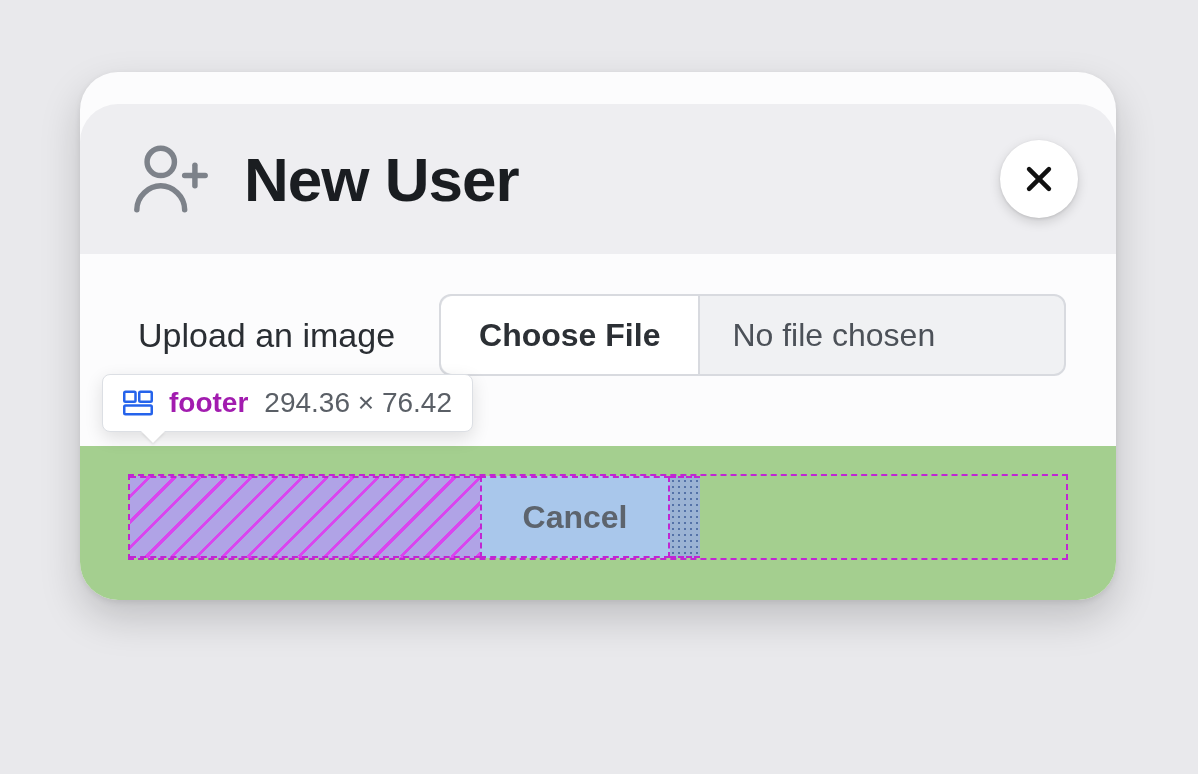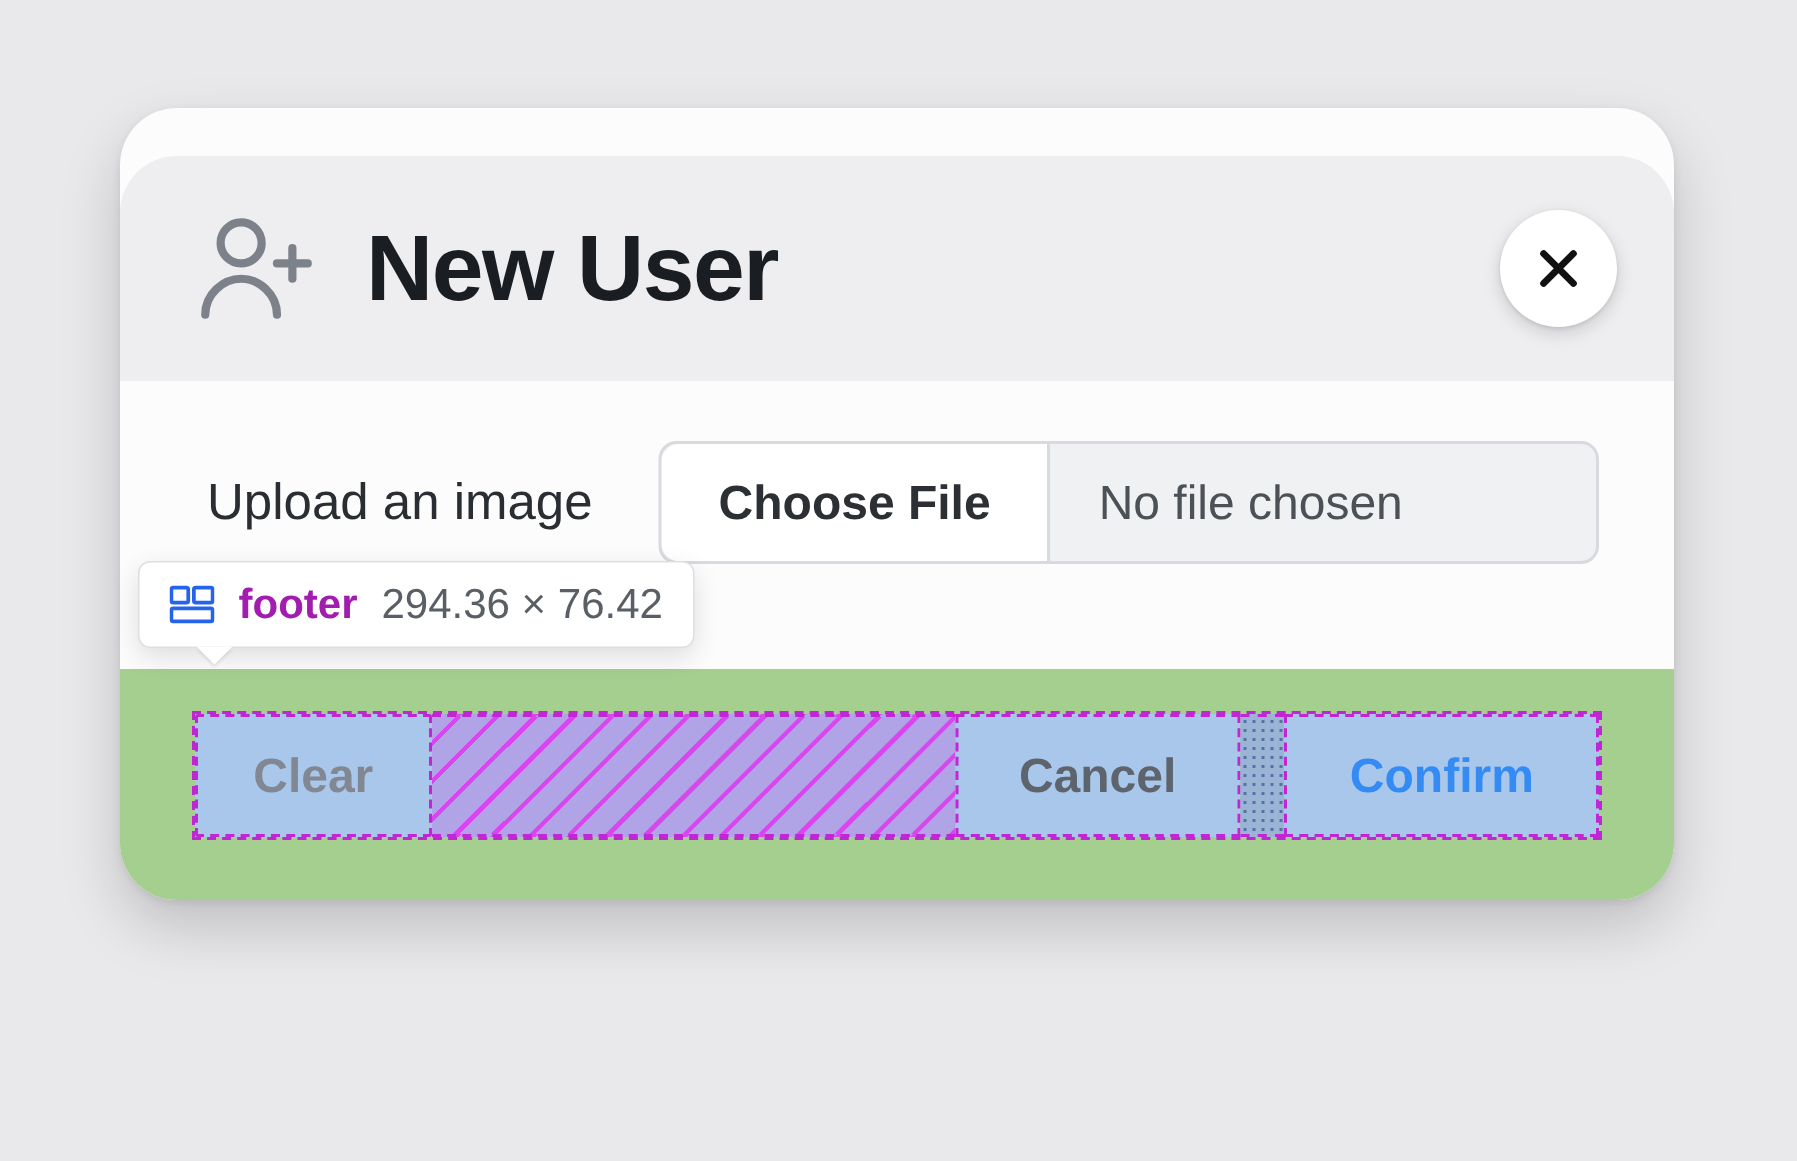--- a/index.html
+++ b/index.html
@@ -166,21 +166,21 @@
   }
   .btn-confirm {
     width: 210px;
     background: #a9c7eb;
     color: #348bf3;
   }
 
   
   .devtools-tip {
     position: absolute;
-    left: 92px;
+    left: 102px;
     top: 374px;
     background: #fff;
     border: 1px solid #dcdfe4;
     box-shadow: 0 6px 18px rgba(0,0,0,0.12);
     border-radius: 8px;
     padding: 12px 20px;
     display: flex;
     align-items: center;
     gap: 16px;
     font-size: 28px;
@@ -229,25 +229,23 @@
   <div class="dlg-body">
     <div class="upload-label">Upload an image</div>
     <div class="file-picker">
       <button class="choose-file-btn">Choose File</button>
       <div class="file-status">No file chosen</div>
     </div>
   </div>
 
   <div class="dlg-footer-wrap">
     <div class="dlg-footer">
-      <div class="flex-item btn-clear">Clear</div>
       <div class="flex-item flex-gap"></div>
       <div class="flex-item btn-cancel">Cancel</div>
       <div class="flex-item footer-small-gap"></div>
-      <div class="flex-item btn-confirm">Confirm</div>
     </div>
   </div>
 
 </div>
 
 <div class="devtools-tip">
   <svg class="flex-glyph" viewBox="0 0 24 20" fill="none" stroke="currentColor" stroke-width="2">
     <rect x="1" y="1" width="9" height="8" rx="1"></rect>
     <rect x="13" y="1" width="10" height="8" rx="1"></rect>
     <rect x="1" y="12" width="22" height="7" rx="1"></rect>

